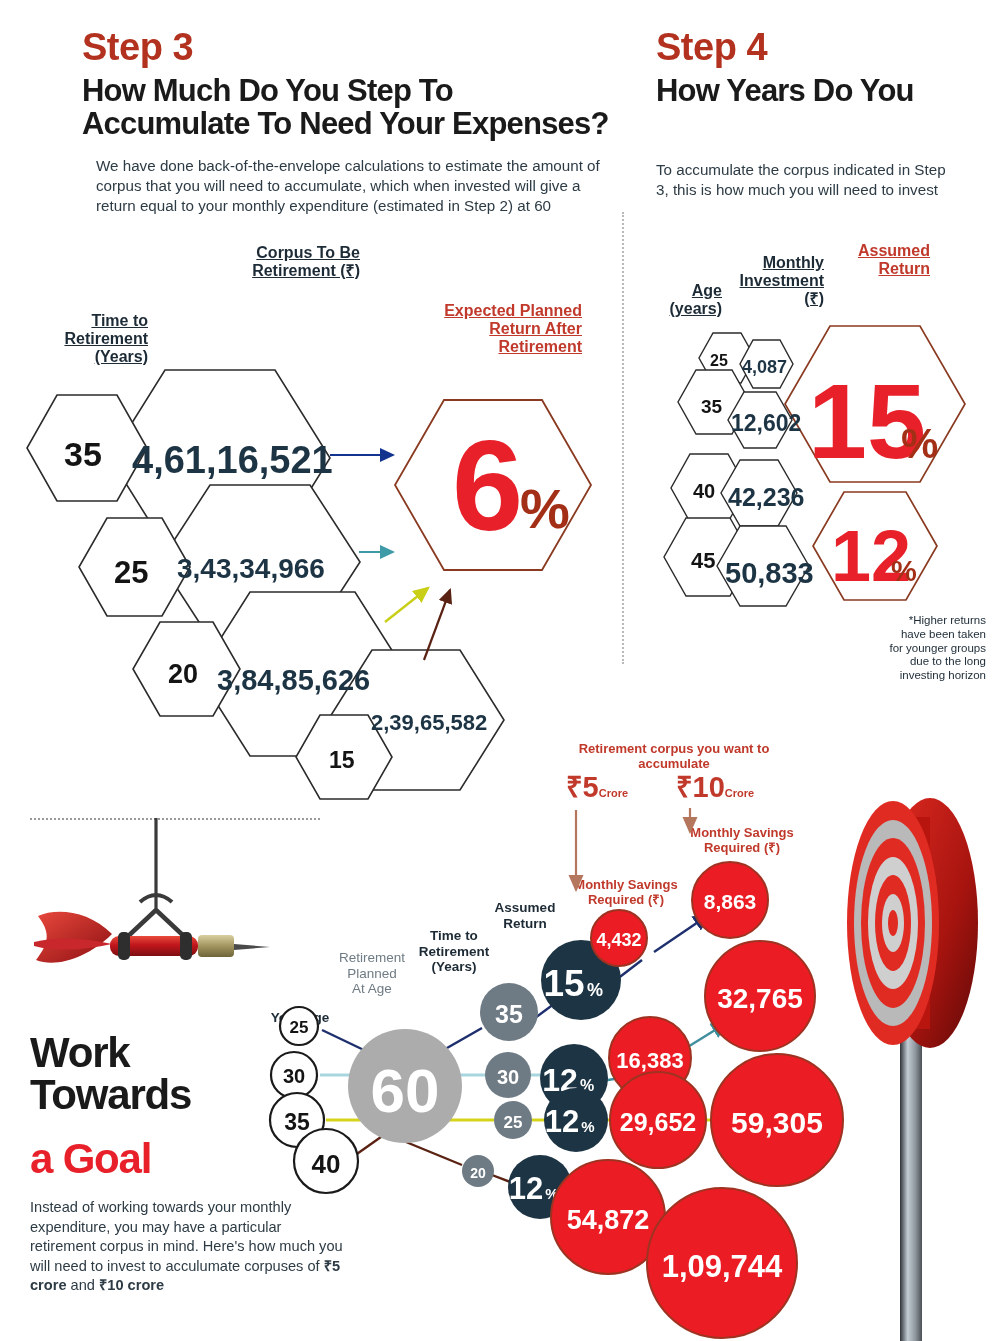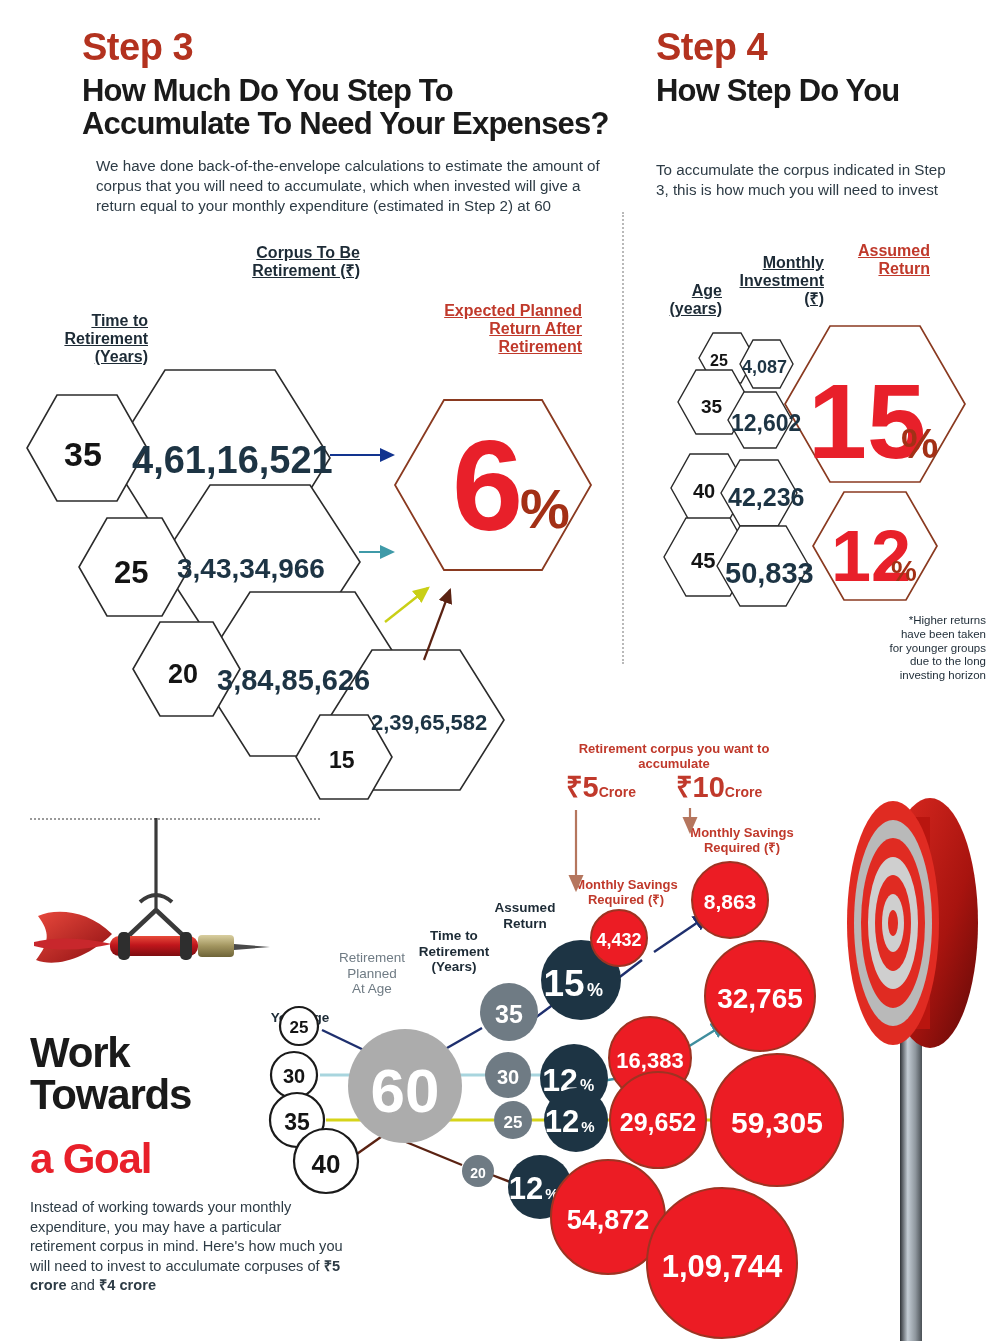--- a/index.html
+++ b/index.html
@@ -20,39 +20,39 @@
   .pct-sm{font-family:"Liberation Sans",sans-serif;font-weight:bold;fill:#a33016;}
   .note{font-size:11.5px;color:#1d2b36;line-height:1.2;text-align:right;}
   .goal-t1{font-size:42px;font-weight:bold;color:#1a1a1a;line-height:.98;letter-spacing:-1.2px;}
   .goal-t2{font-size:42px;font-weight:bold;color:#e8202a;line-height:1;letter-spacing:-1.2px;}
   .goal-p{font-size:14.6px;color:#2d3b45;line-height:1.34;}
   .cap{font-size:13px;color:#c0392b;font-weight:bold;text-align:center;line-height:1.15;}
   .cap-grey{font-size:13.5px;color:#6f7b84;text-align:center;line-height:1.15;}
   .cap-dark{font-size:13.5px;color:#1d2b36;font-weight:bold;text-align:center;line-height:1.15;}
   .crore{color:#c0392b;font-weight:bold;}
   .crore .big{font-size:29px;}
-  .crore .sm{font-size:14px;}
+  .crore .sm{font-size:11px;}
   .ctxt{font-family:"Liberation Sans",sans-serif;font-weight:bold;fill:#fff;}
   .gtxt{font-family:"Liberation Sans",sans-serif;font-weight:bold;fill:#fff;}
   .atxt{font-family:"Liberation Sans",sans-serif;font-weight:bold;fill:#141414;}
   .dotline{border-top:2px dotted #9a9a9a;}
 </style>
 </head>
 <body>
 
 <div class="abs step-kicker" style="left:82px;top:26px;">Step 3</div>
 <div class="abs step-title" style="left:82px;top:74px;width:540px;">
   <div>How Much Do You Step To</div>
   <div>Accumulate To Need Your Expenses?</div>
 </div>
 <div class="abs step-lede" style="left:96px;top:156px;width:520px;">We have done back-of-the-envelope calculations to estimate the amount of corpus that you will need to accumulate, which when invested will give a return equal to your monthly expenditure (estimated in Step 2) at 60</div>
 
 <div class="abs step-kicker" style="left:656px;top:26px;">Step 4</div>
 <div class="abs step-title" style="left:656px;top:74px;width:330px;">
-  <div>How Step Do You</div>
+  <div>How Years Do You</div>
 </div>
 <div class="abs step-lede" style="left:656px;top:160px;width:300px;">To accumulate the corpus indicated in Step 3, this is how much you will need to invest</div>
 
 <div class="abs divider" style="left:622px;top:212px;height:452px;"></div>
 
 <div class="abs hdr" style="left:20px;top:312px;width:128px;">
   <div>Time to</div>
   <div>Retirement</div>
   <div>(Years)</div>
 </div>
@@ -198,21 +198,21 @@
   <rect x="152" y="114" width="12" height="28" rx="5" fill="#2e2e2e"></rect>
 
   <rect x="170" y="117" width="36" height="22" rx="4" fill="url(#brassG)"></rect>
 
   <path d="M206,126 L242,129 L206,132 Z" fill="#4a4a4a"></path>
 </svg>
 
 <div class="abs goal-t1" style="left:30px;top:1032px;">Work</div>
 <div class="abs goal-t1" style="left:30px;top:1074px;">Towards</div>
 <div class="abs goal-t2" style="left:30px;top:1118px;margin-top:20px;">a Goal</div>
-<div class="abs goal-p" style="left:30px;top:1198px;width:316px;"><span>Instead of working towards your monthly expenditure, you may have a particular retirement corpus in mind. Here's how much you will need to invest to acculumate corpuses of </span><b>₹5 crore</b><span> and </span><b>₹4 crore</b></div>
+<div class="abs goal-p" style="left:30px;top:1198px;width:316px;"><span>Instead of working towards your monthly expenditure, you may have a particular retirement corpus in mind. Here's how much you will need to invest to acculumate corpuses of </span><b>₹5 crore</b><span> and </span><b>₹10 crore</b></div>
 
 <div class="abs cap" style="left:548px;top:742px;width:252px;">Retirement corpus you want to accumulate</div>
 <div class="abs crore" style="left:566px;top:766px;"><span class="big">₹5</span><span class="sm">Crore</span></div>
 <div class="abs crore" style="left:676px;top:766px;"><span class="big">₹10</span><span class="sm">Crore</span></div>
 <div class="abs cap" style="left:556px;top:878px;width:140px;">
   <div>Monthly Savings</div>
   <div>Required (₹)</div>
 </div>
 <div class="abs cap" style="left:672px;top:826px;width:140px;">
   <div>Monthly Savings</div>

